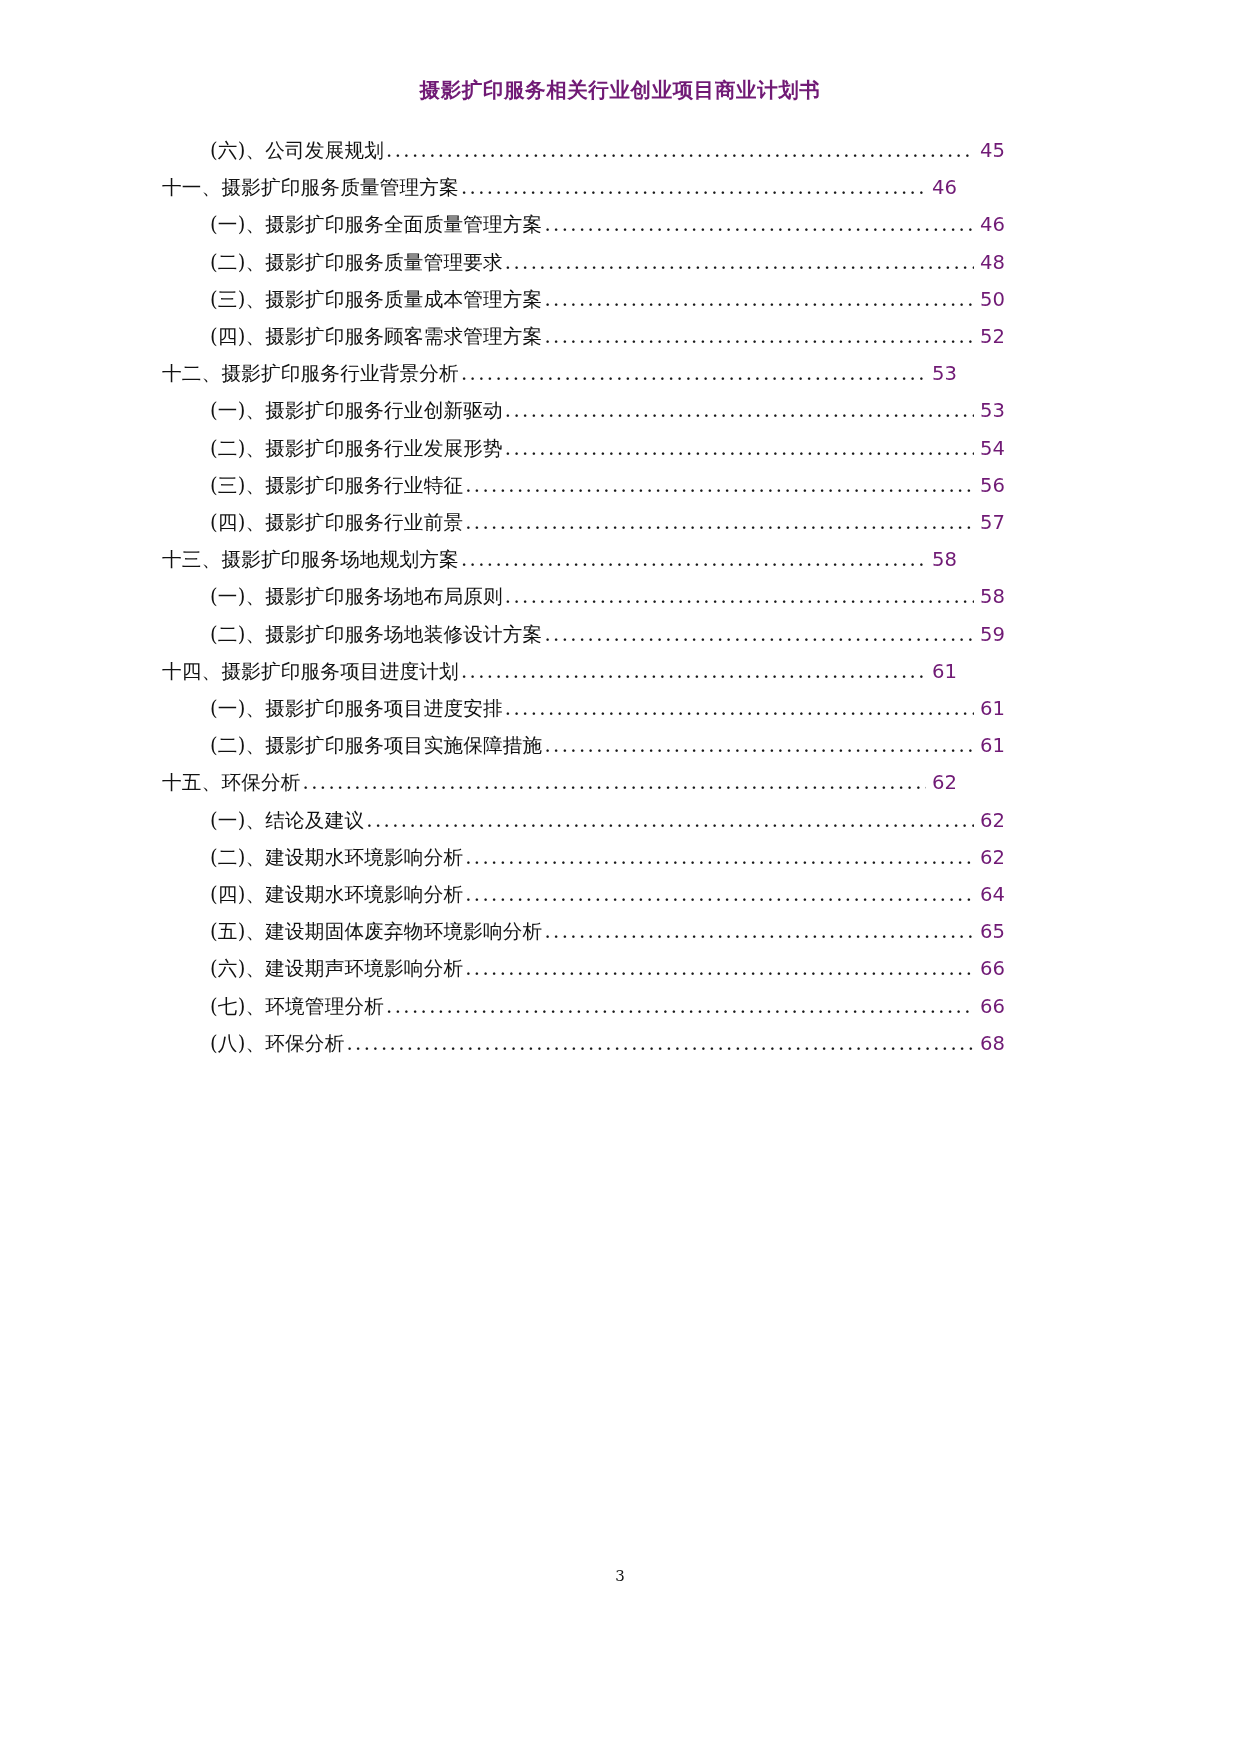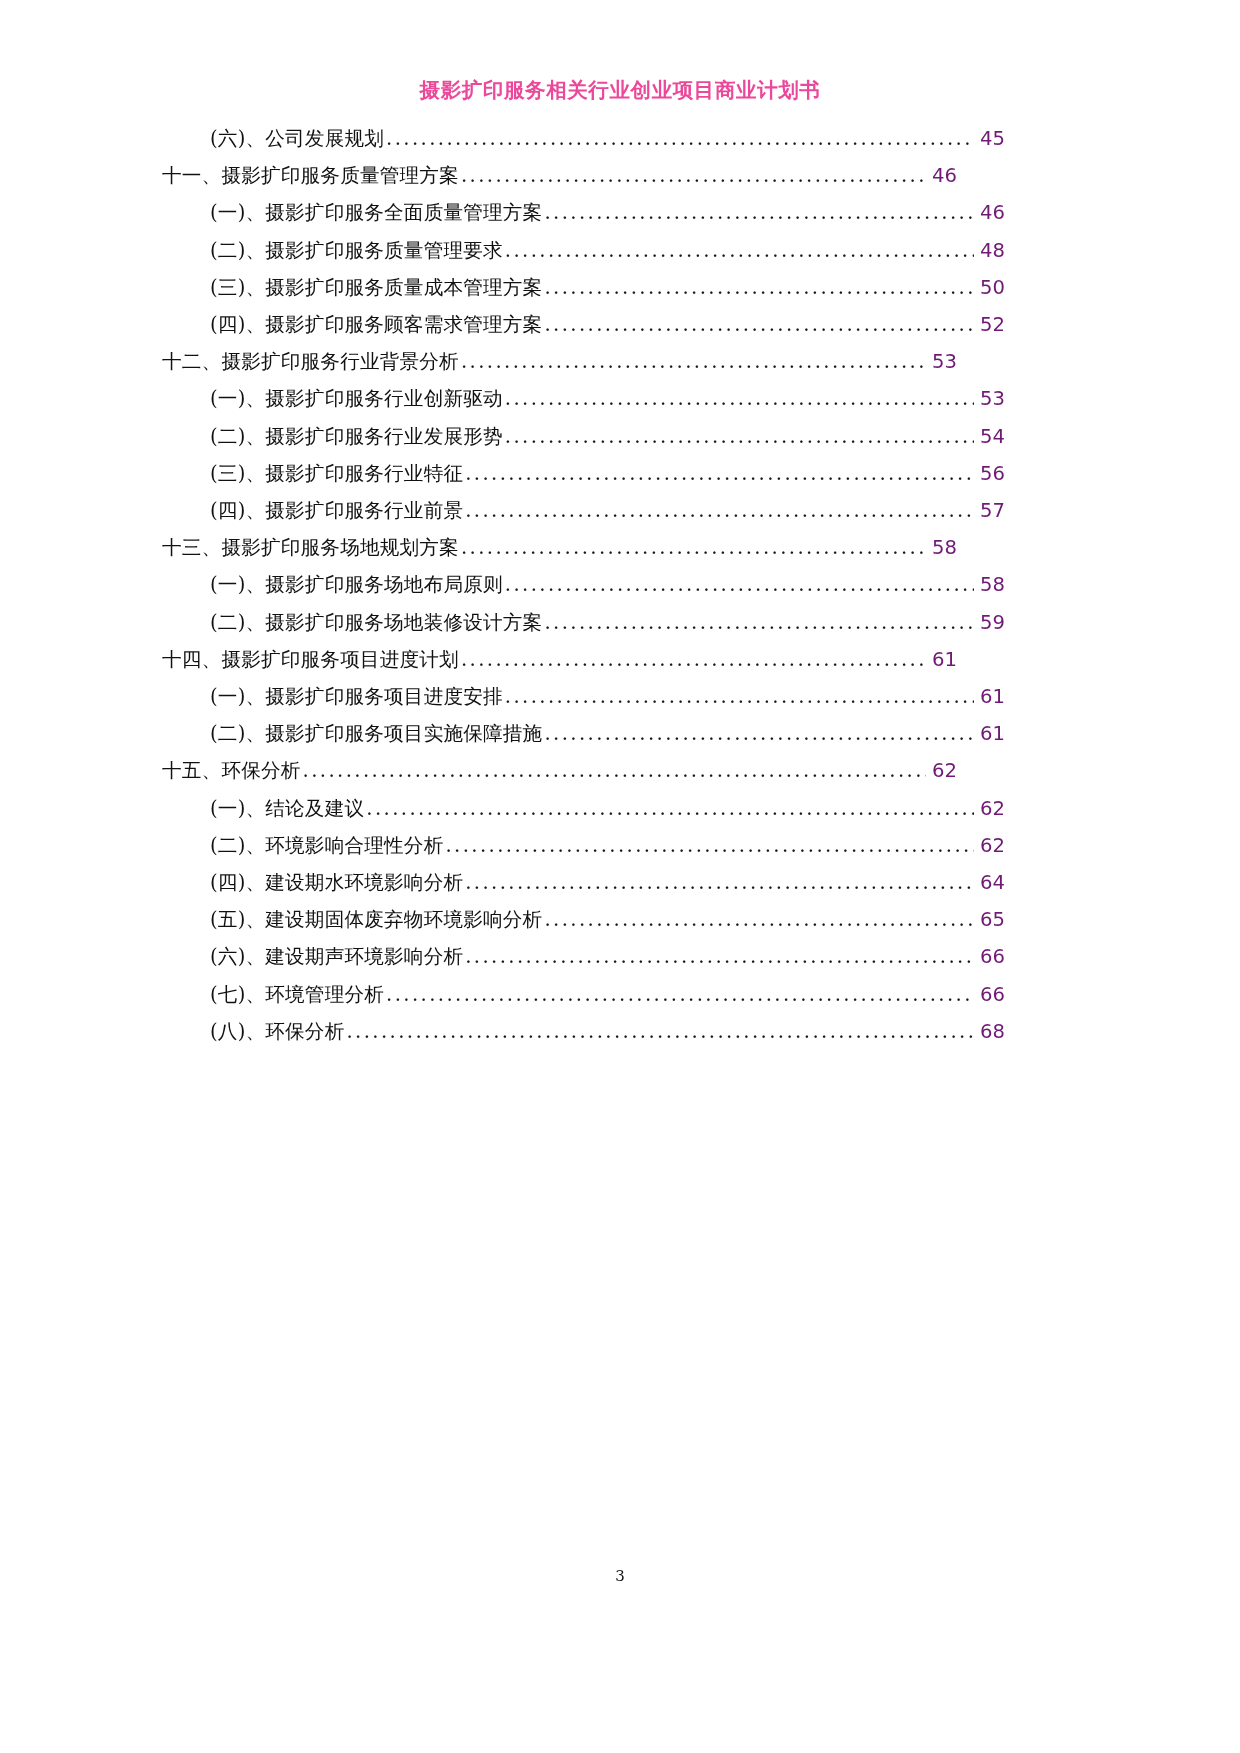--- a/index.html
+++ b/index.html
@@ -24,25 +24,25 @@
   .doc-header {
     position: absolute;
     top: 76px;
     left: 0;
     right: 0;
     text-align: center;
     font-family: "DejaVu Serif", "Liberation Serif", serif;
     font-weight: bold;
     font-size: 20.5px;
     letter-spacing: 0.6px;
-    color: #ec4899;
+    color: #701a75;
   }
   .toc {
     position: absolute;
-    top: 120px;
+    top: 132px;
     left: 162px;
     width: 795px;
   }
   .toc-row {
     display: flex;
     align-items: baseline;
     width: 100%;
     font-family: "DejaVu Serif", "Liberation Serif", serif;
     font-size: 19.6px;
     line-height: 37.2px;
@@ -188,21 +188,21 @@
         <span class="toc-label">十五、环保分析</span>
         <span class="toc-leader"></span>
         <span class="toc-page">62</span>
       </div>
       <div class="toc-row lvl-2">
         <span class="toc-label">(一)、结论及建议</span>
         <span class="toc-leader"></span>
         <span class="toc-page">62</span>
       </div>
       <div class="toc-row lvl-2">
-        <span class="toc-label">(二)、环境影响合理性分析</span>
+        <span class="toc-label">(二)、建设期水环境影响分析</span>
         <span class="toc-leader"></span>
         <span class="toc-page">62</span>
       </div>
       <div class="toc-row lvl-2">
         <span class="toc-label">(四)、建设期水环境影响分析</span>
         <span class="toc-leader"></span>
         <span class="toc-page">64</span>
       </div>
       <div class="toc-row lvl-2">
         <span class="toc-label">(五)、建设期固体废弃物环境影响分析</span>

